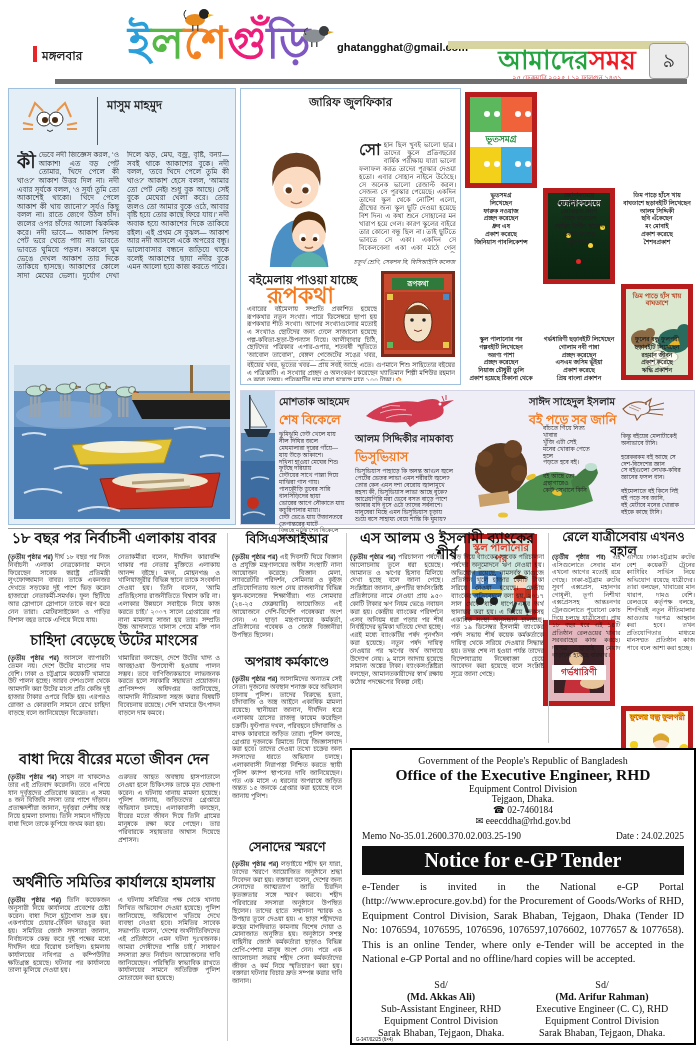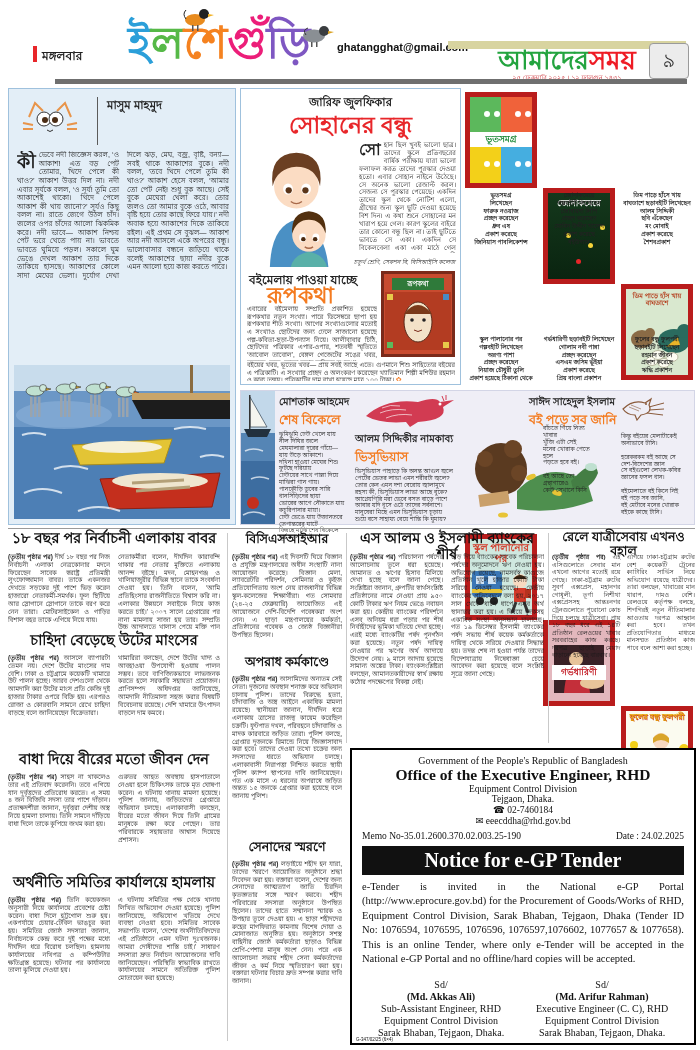--- a/index.html
+++ b/index.html
@@ -175,21 +175,20 @@
         <path d="M10 128 Q28 120 48 128"></path>
       <path d="M160 64 Q176 60 192 64"></path>
         <path d="M64 146 Q84 138 106 146"></path>
         <path d="M186 92 Q198 88 210 92"></path>
     </g>
   </svg>
 </div>
 
 <div class="abs panel midpanel">
   <div class="ctr byline" style="margin-top:5px">জারিফ জুলফিকার</div>
-  <div class="ctr story-title-red">সোহানের বন্ধু</div>
   <svg class="abs" style="left:2px;top:54px" width="113" height="124" viewBox="0 0 113 178">
     <circle cx="52" cy="62" r="32" fill="#fbdcc3"></circle>
     <path d="M18 62 Q12 16 52 14 Q92 16 86 62 Q80 34 52 34 Q24 36 18 62Z" fill="#6b3f22"></path>
     <ellipse cx="40" cy="66" rx="7" ry="8" fill="#fff"></ellipse>
       <ellipse cx="66" cy="66" rx="7" ry="8" fill="#fff"></ellipse>
     <circle cx="41" cy="68" r="4.5" fill="#5a3418"></circle>
       <circle cx="65" cy="68" r="4.5" fill="#5a3418"></circle>
     <path d="M44 84 Q52 90 60 84" stroke="#a86a4a" stroke-width="2" fill="none"></path>
     <path d="M14 178 Q16 118 52 110 Q92 118 98 178Z" fill="#4a90c4"></path>
     <circle cx="70" cy="132" r="24" fill="#fbdcc3"></circle>

